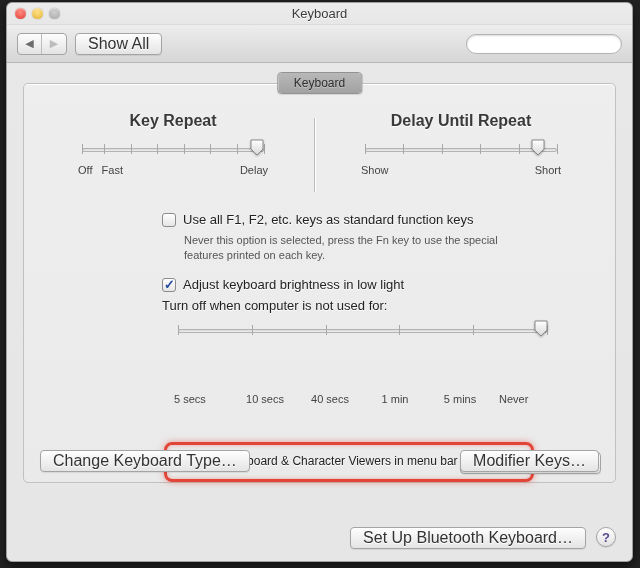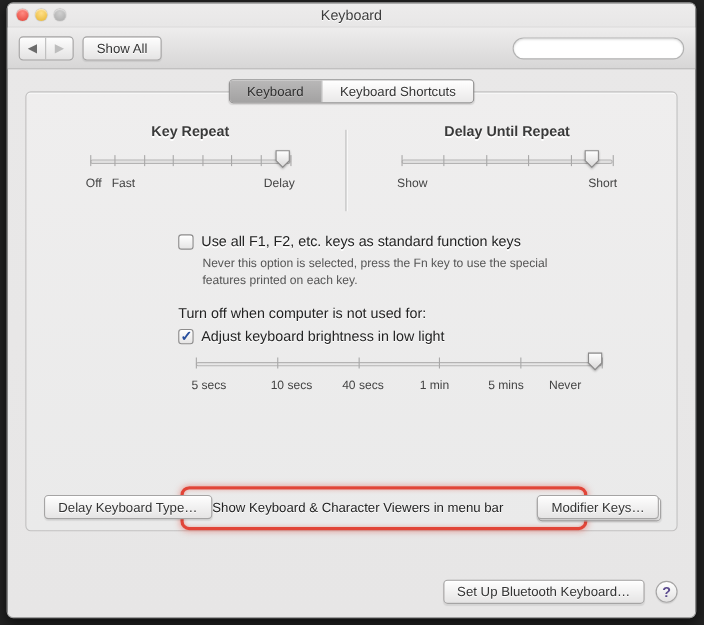--- a/index.html
+++ b/index.html
@@ -66,21 +66,21 @@
     cursor: default;
   }
   .navseg button:first-child { border-right: 1px solid #bcbcbc; }
   .btn {
     height: 22px;
     padding: 0 12px;
     border: 1px solid #a5a4a4;
     border-radius: 4px;
     background: linear-gradient(#fefefe,#e5e4e4);
     box-shadow: 0 1px 0 #fff inset, 0 1px 1px rgba(0,0,0,0.08);
-    font-size: 12px;
+    font-size: 16px;
     color: #333;
     text-shadow: 0 1px 0 #fff;
     cursor: default;
   }
   .search {
     margin-left: auto;
     width: 156px;
     height: 20px;
     border: 1px solid #b3b3b3;
     border-radius: 10px;
@@ -134,21 +134,21 @@
     display: flex;
     padding: 28px 54px 0;
     gap: 0;
     justify-content: space-between;
   }
   .slider-col {
     width: 190px;
   }
   .slider-col.right { width: 200px; }
   .slider-title {
-    text-align: center; font-weight: bold; font-size: 13px; margin-bottom: 12px; color:#3a3a3a;
+    text-align: center; font-weight: bold; font-size: 16px; margin-bottom: 12px; color:#3a3a3a;
     text-shadow: 0 1px 0 #fff;
   }
   .divider {
     width: 1px; height: 74px; background: #bcbbbb; margin-top: 6px;
     box-shadow: 1px 0 0 #fff;
   }
   .slider-track {
     position: relative;
     height: 16px;
     margin: 0 4px;
@@ -186,21 +186,21 @@
   .checkbox.checked::after {
     content: "✓"; position: absolute; left: 1px; top: -2px;
     font-size: 13px; font-weight: bold; color: #274e9d;
   }
   .hint { font-size: 11px; color: #555; margin: 3px 0 14px 22px; line-height: 1.35; max-width: 340px;}
   .label-inline { text-shadow: 0 1px 0 #fff; }
 
   .turnoff-area { padding: 0 60px 0 134px; }
   .turnoff-track { position: relative; height: 16px; margin: 10px 8px 0 20px; }
   .turnoff-labels { display: flex; justify-content: space-between; font-size: 11px; margin: 6px 4px 0 16px; color:#444;}
-  .turnoff-labels span { width: 52px; text-align: center; }
+  .turnoff-labels span { width: 52px; text-align: center; margin-top: 48px; }
   .turnoff-labels span:first-child { text-align: left; }
   .turnoff-labels span:last-child { text-align: left; }
 
   .bottom-row {
     position: absolute;
     left: 0; right: 0; top: 370px;
     padding: 0 30px 0 148px;
     display: flex; align-items: center;
   }
   .highlight-box {
@@ -215,21 +215,21 @@
   .input-sources-btn { position: absolute; right: 14px; top: 368px; padding: 0 12px;}
 
   .panel-bottom {
     position: absolute; left: 0; right: 0; bottom: 10px;
     padding: 0 16px;
     display: flex; justify-content: space-between;
   }
 
   .footer {
     position: absolute; right: 16px; bottom: 12px;
-    display: flex; align-items: center;
+    display: flex; 
   }
   .help {
     width: 20px; height: 20px; margin-left: 10px;
     border-radius: 50%;
     border: 1px solid #a5a4a4;
     background: linear-gradient(#fff,#e3e2e2);
     display: flex; align-items: center; justify-content: center;
     font-size: 13px; font-weight: bold; color: #5b4a8e;
     box-shadow: 0 1px 1px rgba(0,0,0,0.1);
   }
@@ -259,21 +259,20 @@
           <line x1="10" y1="10" x2="14" y2="14" stroke="#888" stroke-width="1.8" stroke-linecap="round"></line>
         </svg>
       <input type="text" placeholder="" style="">
     </div>
   </div>
 
   <div class="content">
     <div class="panel">
       <div class="tabs">
         <div class="tab active">Keyboard</div>
-        <div class="tab">Keyboard Shortcuts</div>
       </div>
 
       <div class="sliders">
         <div class="slider-col">
           <div class="slider-title">Key Repeat</div>
           <div class="slider-track" id="kr-track">
             <div class="track-line"></div>
           <div class="tick" style="left: 0%;"></div>
               <div class="tick" style="left: 12%;"></div>
               <div class="tick" style="left: 26.7%;"></div>
@@ -328,26 +327,26 @@
         </div>
       </div>
 
       <div class="options">
         <div class="row cb-row">
           <div class="checkbox"></div>
           <span class="label-inline">Use all F1, F2, etc. keys as standard function keys</span>
         </div>
         <div class="hint">Never this option is selected, press the Fn key to use the special features printed on each key.</div>
 
-        <div class="row" style="margin-top:6px;">
-          <span class="label-inline">Turn off when computer is not used for:</span>
-        </div>
         <div class="row cb-row">
           <div class="checkbox checked"></div>
           <span class="label-inline">Adjust keyboard brightness in low light</span>
+        </div>
+        <div class="row" style="margin-top:6px;">
+          <span class="label-inline">Turn off when computer is not used for:</span>
         </div>
       </div>
 
       <div class="turnoff-area">
         <div class="turnoff-track slider-track" id="to-track">
           <div class="track-line"></div>
         <div class="tick" style="left: 0%;"></div>
             <div class="tick" style="left: 20%;"></div>
             <div class="tick" style="left: 40%;"></div>
             <div class="tick" style="left: 60%;"></div>
@@ -377,21 +376,21 @@
 
       <div class="bottom-row">
         <div class="cb-row">
           <div class="checkbox checked"></div>
           <span class="label-inline">Show Keyboard &amp; Character Viewers in menu bar</span>
         </div>
       </div>
       <button class="btn input-sources-btn">Input Sources…</button>
 
       <div class="panel-bottom">
-        <button class="btn">Delay Keyboard Type…</button>
+        <button class="btn">Change Keyboard Type…</button>
         <button class="btn">Modifier Keys…</button>
       </div>
     </div>
 
     <div class="footer">
       <button class="btn">Set Up Bluetooth Keyboard…</button>
       <div class="help">?</div>
     </div>
   </div>
 </div>

